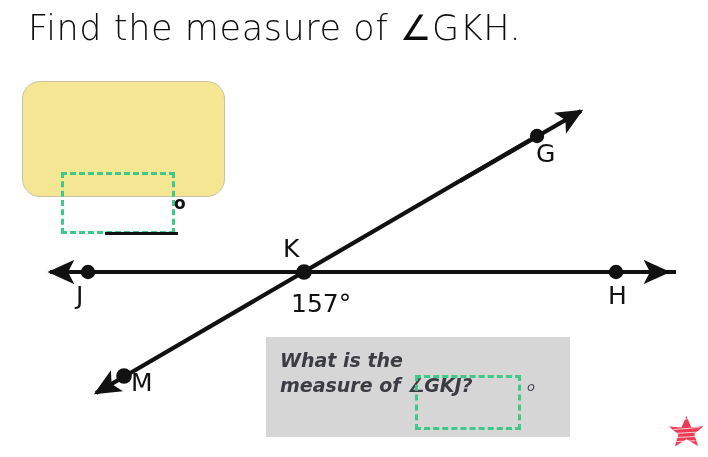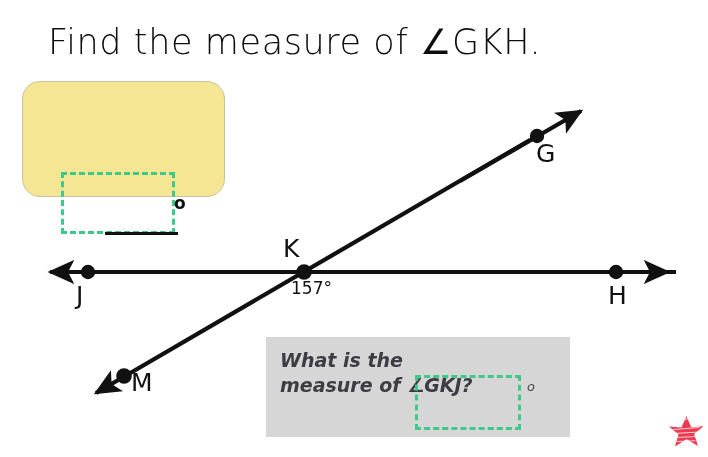--- a/index.html
+++ b/index.html
@@ -13,28 +13,27 @@
     position: relative;
     overflow: hidden;
     font-family: "DejaVu Sans", sans-serif;
     -webkit-font-smoothing: antialiased;
   }
 
   
   #question-title {
     position: absolute;
     left: 28px;
-    top: 22px;
+    top: 8px;
     font-family: "DejaVu Sans", sans-serif;
     font-size: 35px;
     font-weight: 300;
     letter-spacing: 0.6px;
     color: #0d0d0d;
     white-space: nowrap;
-    margin-left: 20px;
   }
 
   
   #answer-card {
     position: absolute;
     left: 22px;
     top: 81px;
     width: 203px;
     height: 116px;
     background: #f4e692;
@@ -91,23 +90,23 @@
   }
   #label-J { left: 76px;  top: 283px; }
   #label-K { left: 283px; top: 236px; }
   #label-G { left: 536px; top: 141px; }
   #label-H { left: 608px; top: 283px; }
   #label-M { left: 131px; top: 370px; }
 
   #angle-measure-157 {
     position: absolute;
     left: 291px;
-    top: 280px;
-    font-family: "DejaVu Sans", sans-serif;
-    font-size: 17px;
+    top: 291px;
+    font-family: "DejaVu Sans", sans-serif;
+    font-size: 25px;
     font-weight: 500;
     color: #111111;
     line-height: 1;
     white-space: nowrap;
     text-align: right;
   }
 
   
   #sub-question-panel {
     position: absolute;

